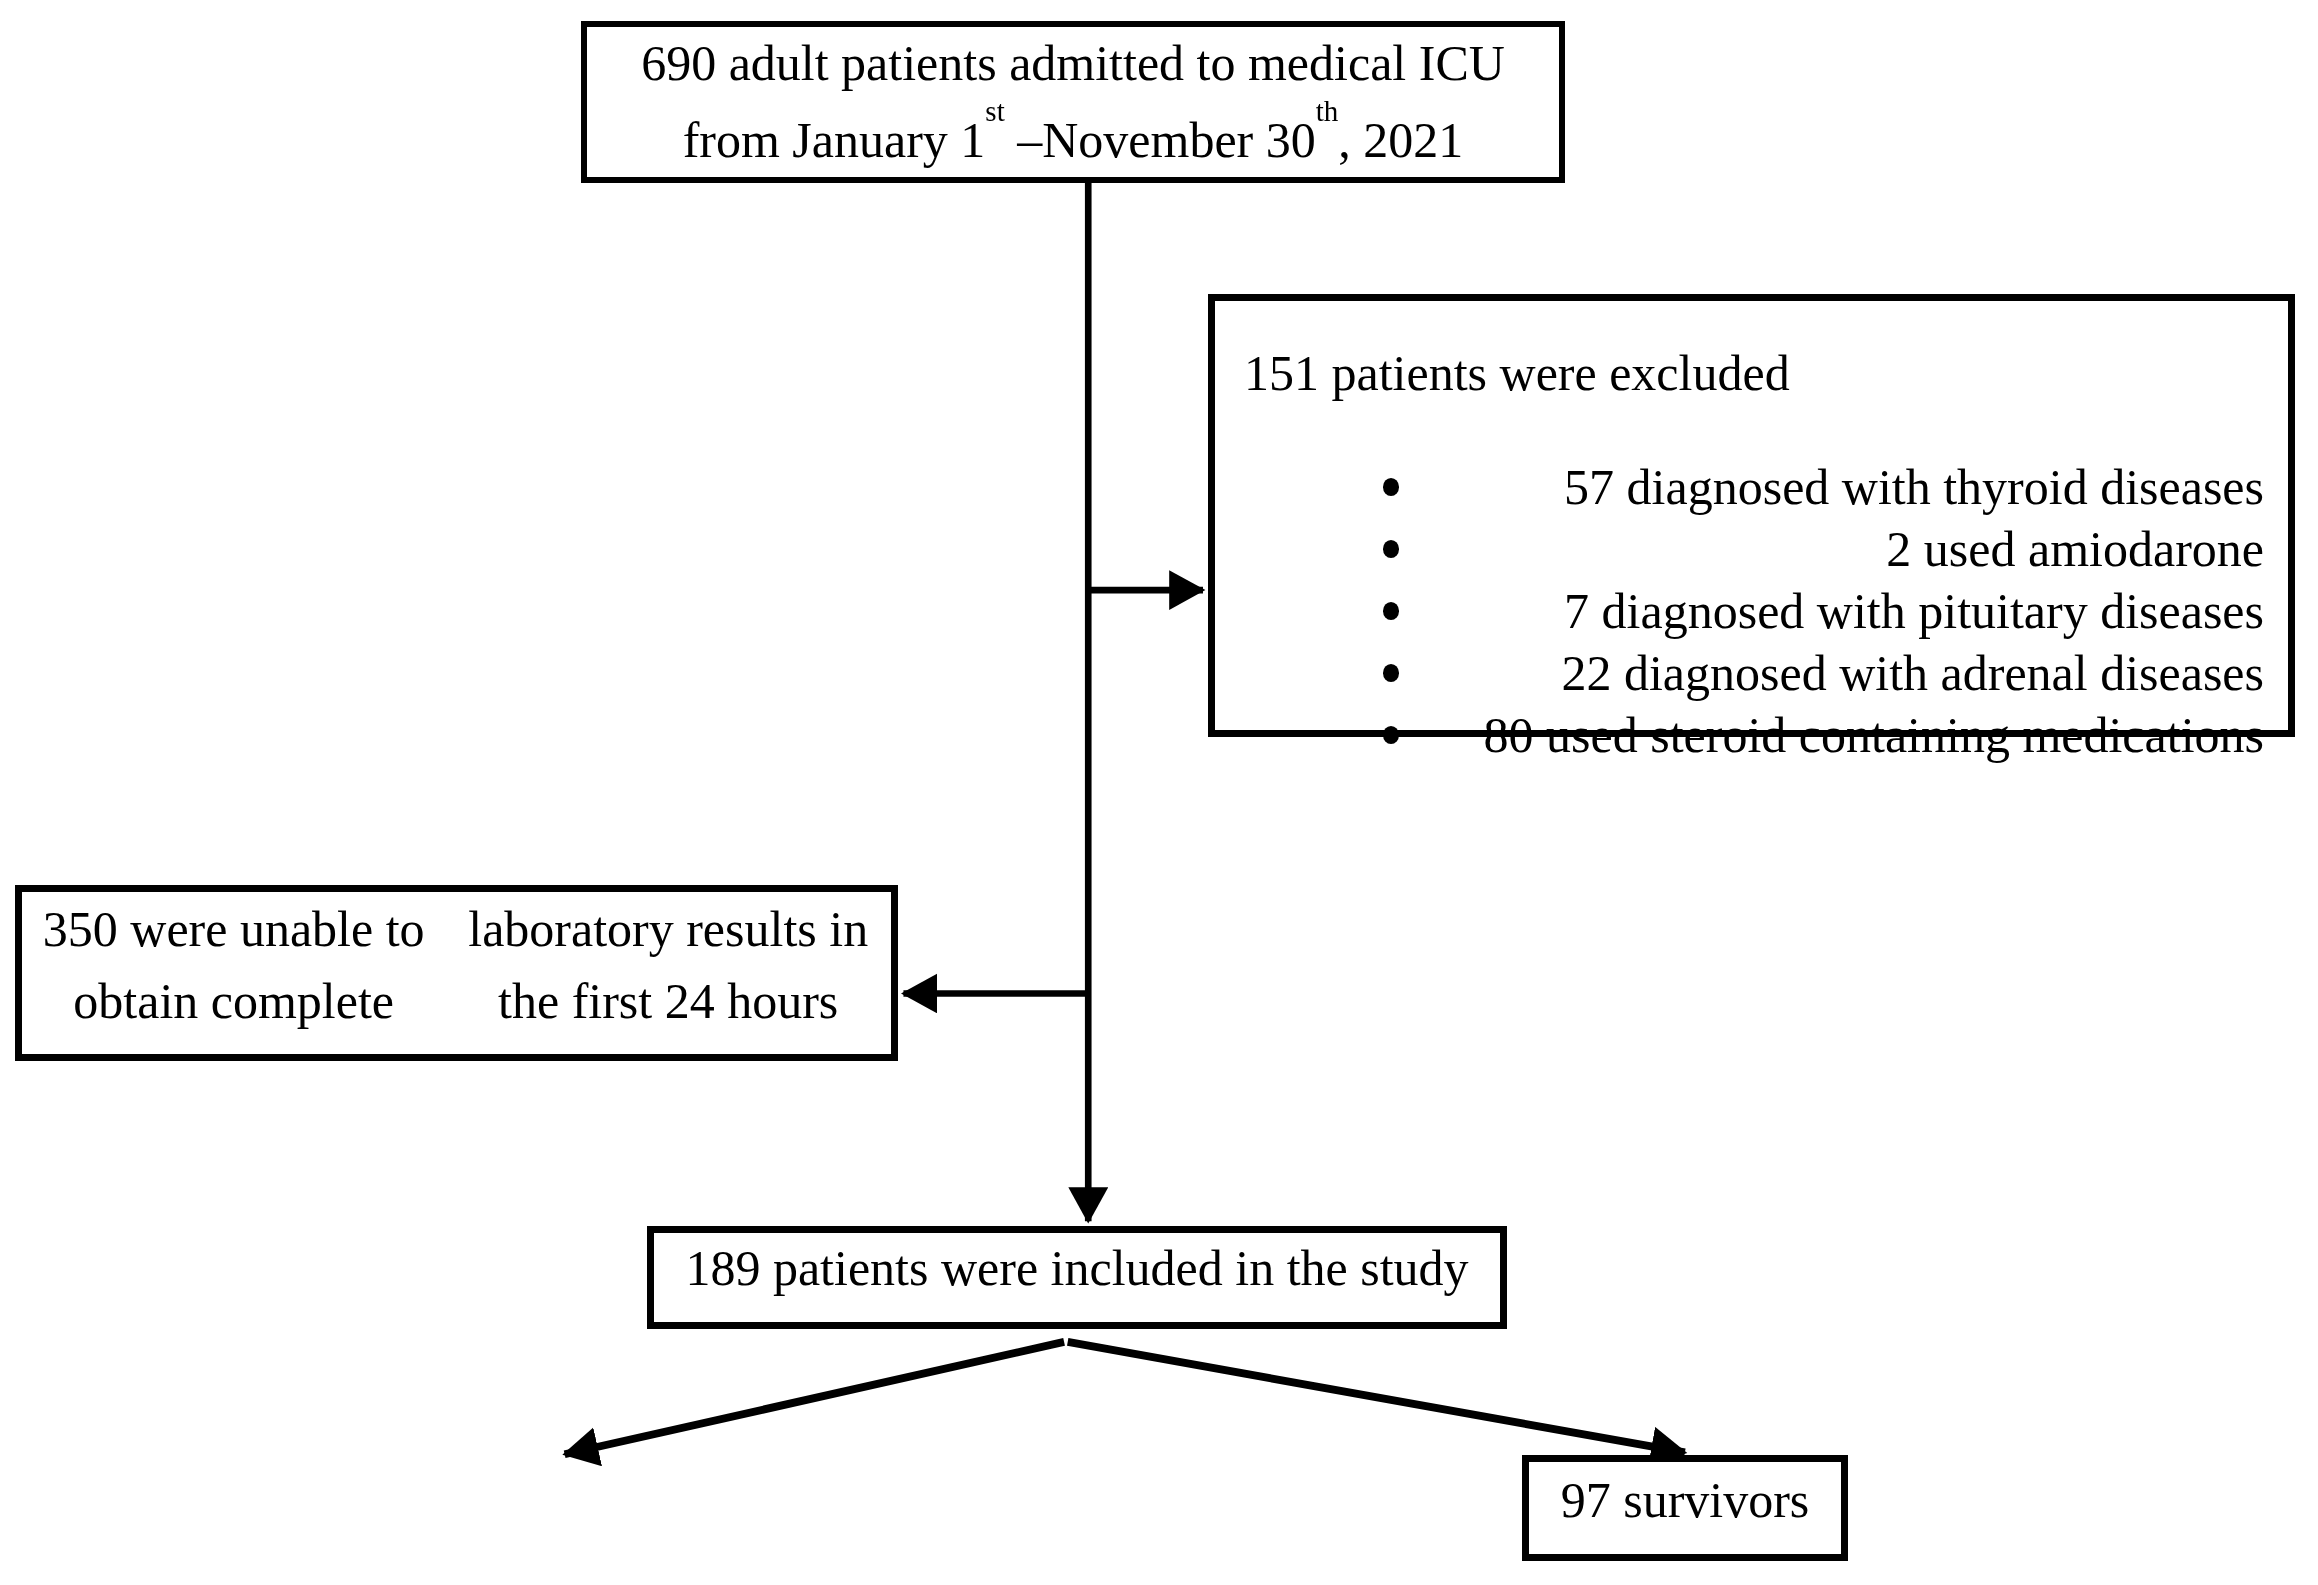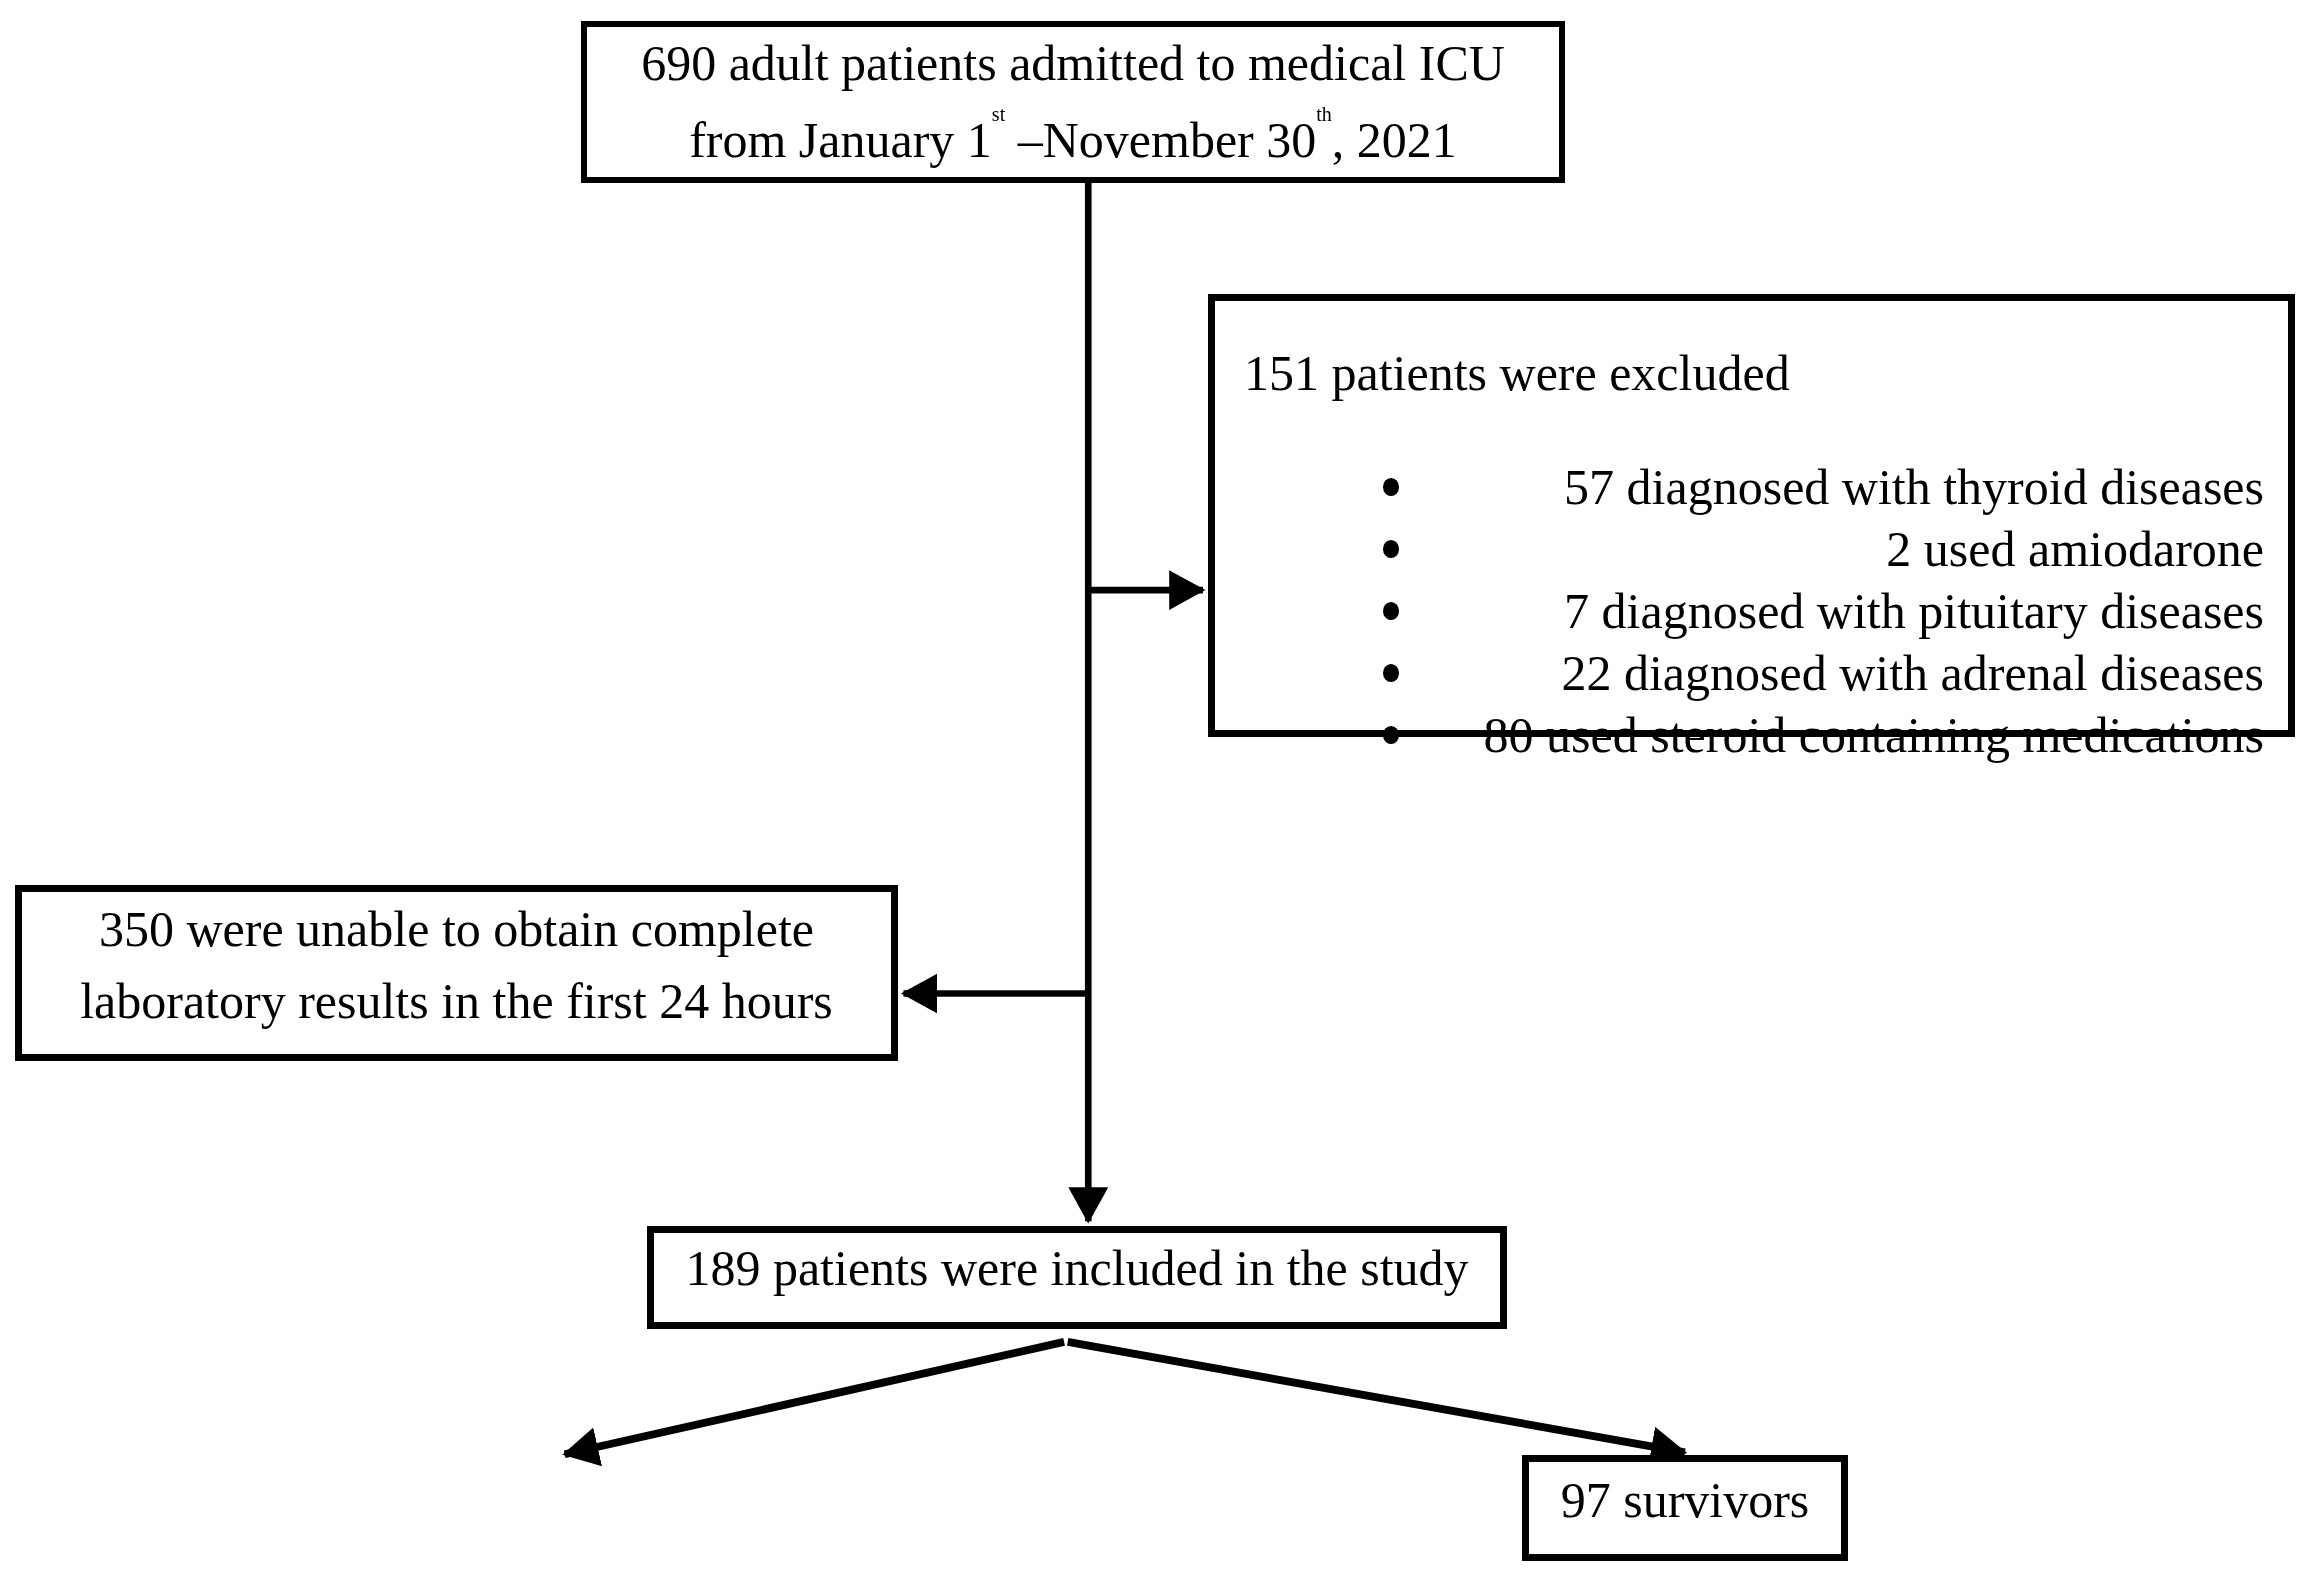--- a/index.html
+++ b/index.html
@@ -26,21 +26,21 @@
     line-height: 1.5;
   }
   
   .box.admitted {
     left: 581px; top: 21px; width: 984px; height: 162px;
     display: flex; flex-direction: column;
     align-items: center; justify-content: center;
     text-align: center; line-height: 77px;
   }
   .box.admitted sup {
-    font-size: 20px;
+    font-size: 29px;
     position: relative; top: -18px;
     line-height: 0;
   }
   
   .box.excluded {
     left: 1208px; top: 294px; width: 1087px; height: 443px;
     border-width: 7.2px;
     padding: 39px 24px 0 29px;
   }
   .excl-title { line-height: 66px; }
@@ -60,21 +60,21 @@
     width: 16.3px; height: 18px;
     border-radius: 50%;
     background: #000000;
     margin-right: 46px;
     flex: 0 0 auto;
   }
   
   .box.lab {
     left: 15px; top: 885px; width: 883px; height: 176px;
     border-width: 7.8px;
-    display: flex; flex-direction: column;
+    display: flex; flex-direction: row;
     align-items: center; justify-content: center;
     text-align: center; line-height: 72px;
     padding-bottom: 17px;
   }
   
   .box.included {
     left: 647px; top: 1226px; width: 860px; height: 103px;
     border-width: 7.2px;
     display: flex; align-items: center; justify-content: center;
     text-align: center;

